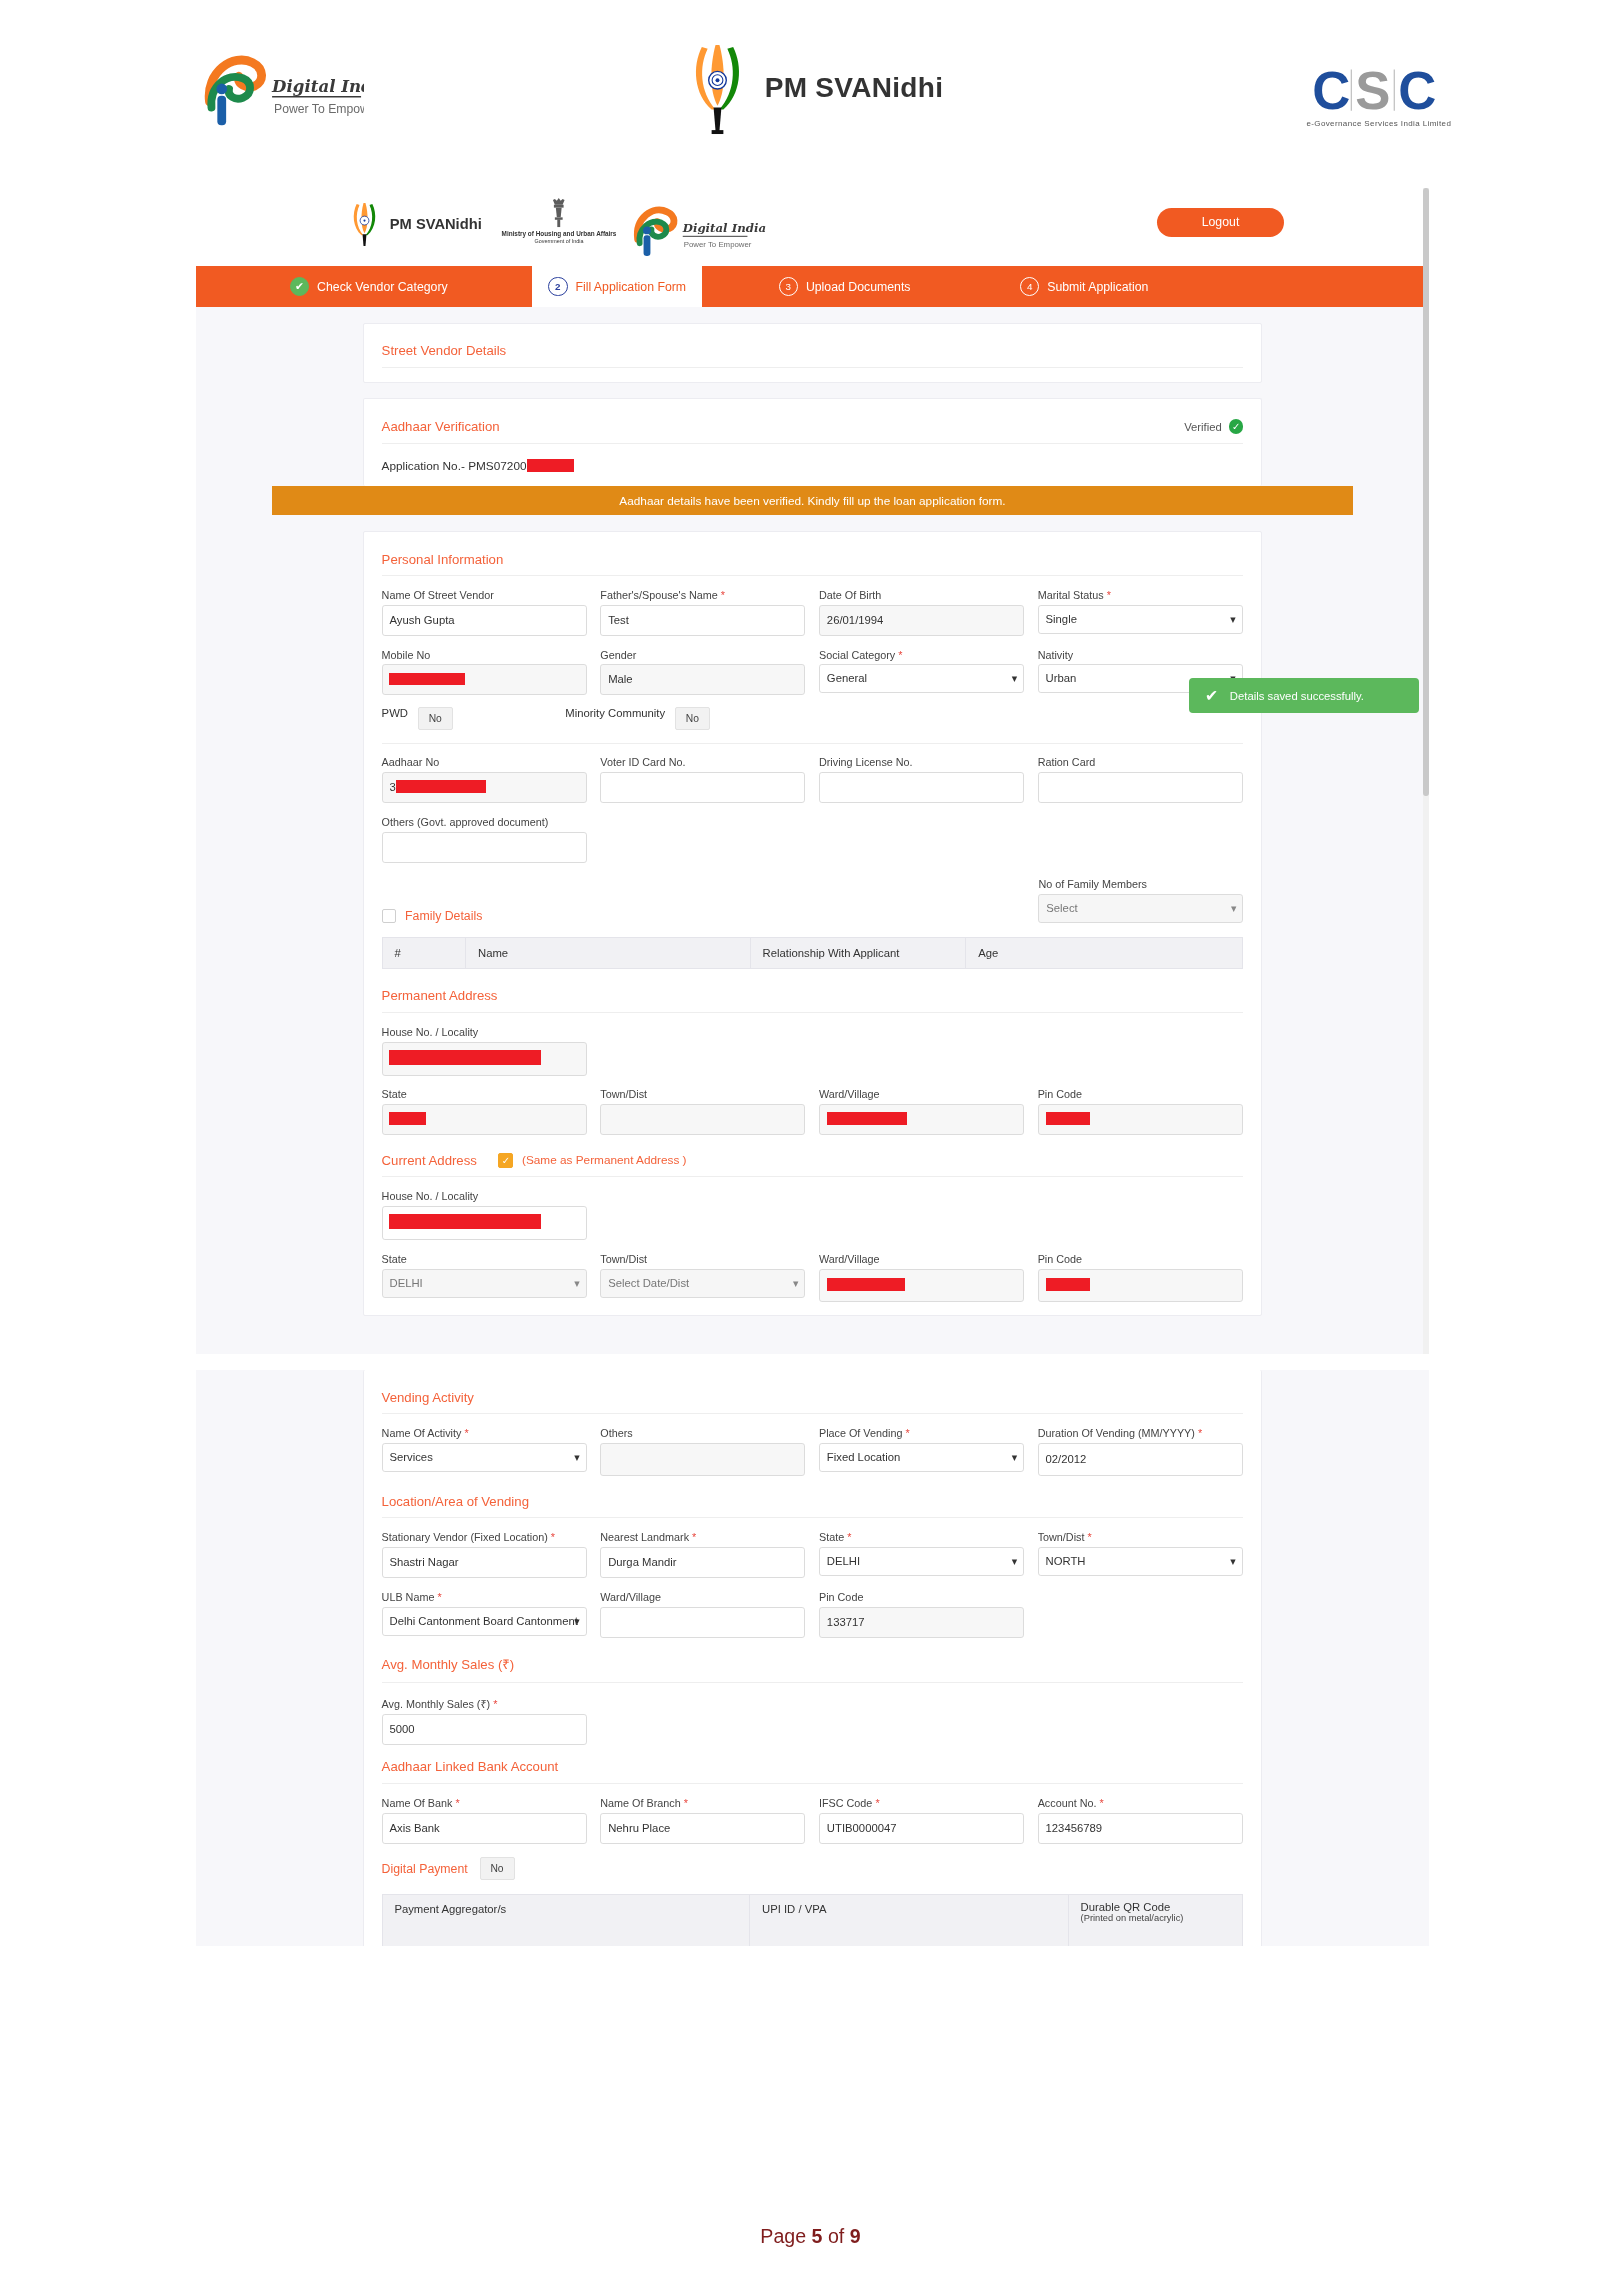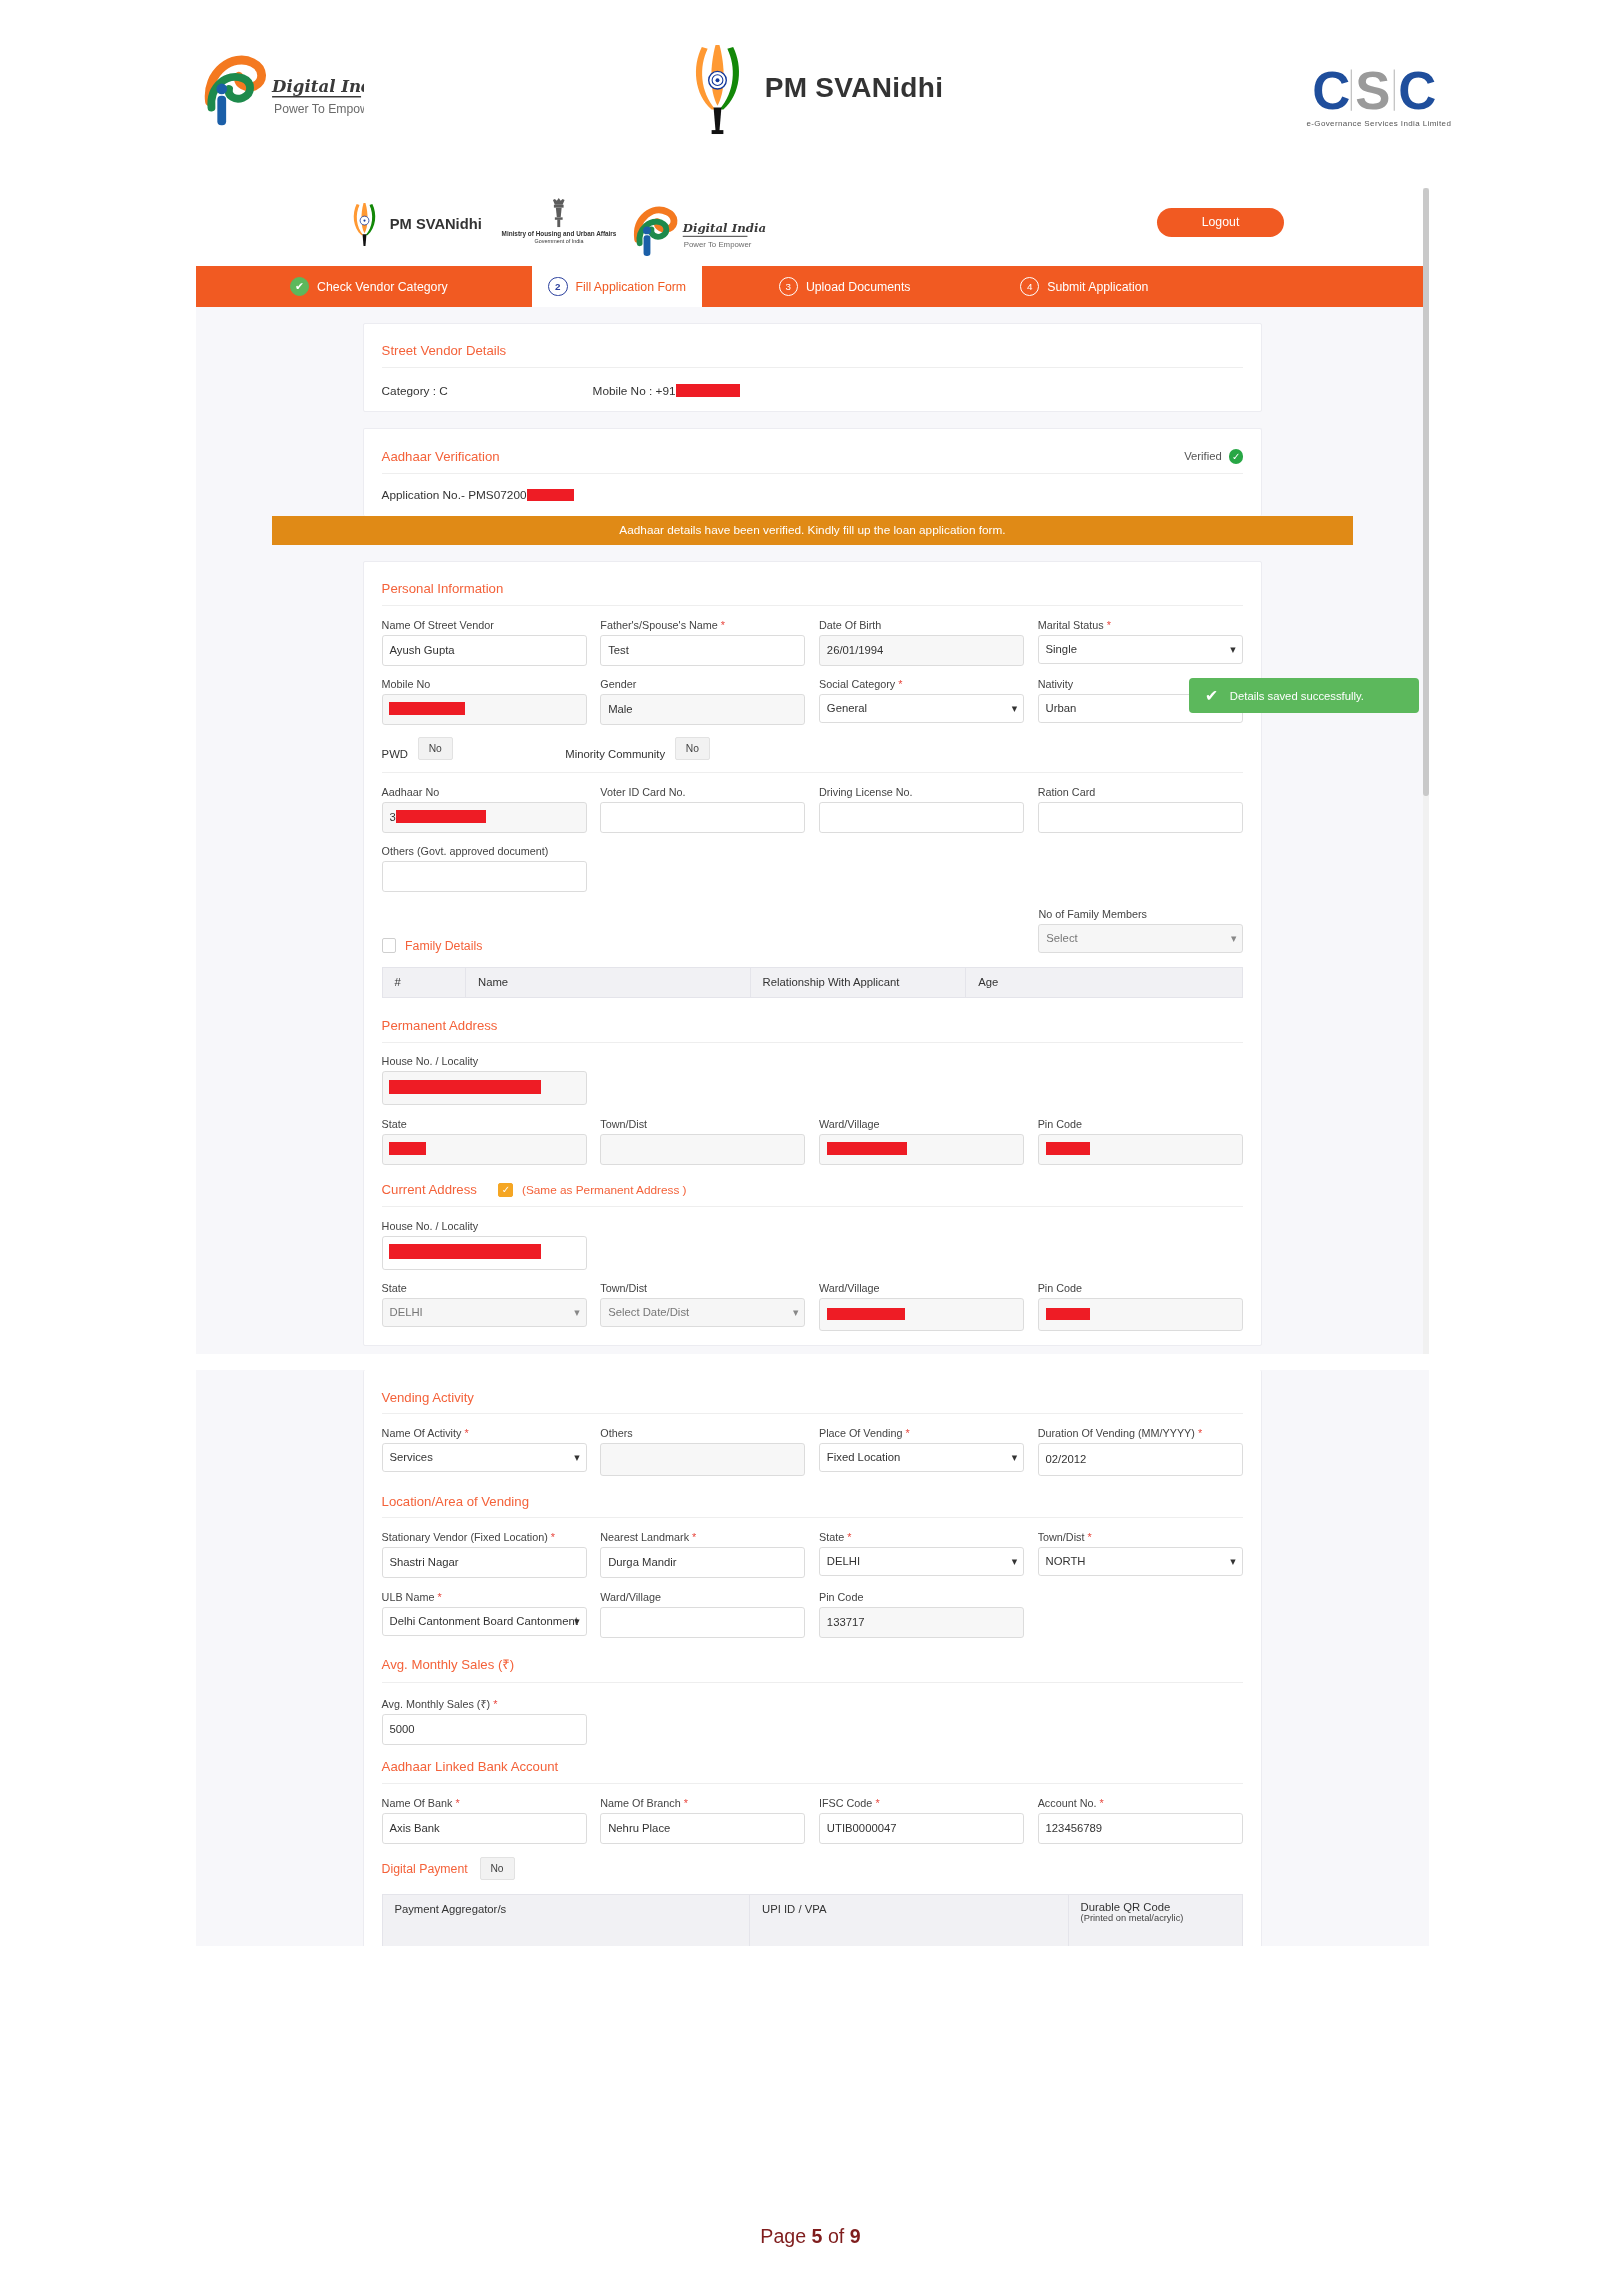--- a/index.html
+++ b/index.html
@@ -73,21 +73,21 @@
     font-size:11.3px;color:#333;padding:0 6.9px;box-sizing:border-box;font-family:inherit;line-height:24.5px;}
   .inp.tall{height:31px;line-height:29px;}
   .inp.grey{background:#f7f7f7;}
   .sel{width:100%;height:29px;border:1px solid #dcdcdc;border-radius:2.9px;background:#fff;font-size:11.3px;color:#333;
     padding:0 19.6px 0 6.9px;box-sizing:border-box;font-family:inherit;line-height:27.4px;position:relative;
     white-space:nowrap;overflow:hidden;}
   .sel.grey{background:#f6f6f6;color:#777;}
   .sel:after{content:"\25BE";position:absolute;right:5.9px;top:0;line-height:27.4px;font-size:10.8px;color:#333;}
   .sel.grey:after{color:#888;}
 
-  .toggle-row{display:flex;align-items:flex-end;padding-top:11.8px;font-size:11.3px;color:#333;gap:9.8px;}
+  .toggle-row{display:flex;align-items:flex-start;padding-top:11.8px;font-size:11.3px;color:#333;gap:9.8px;}
   .toggle-row .sp{width:93px;}
   .tgl{width:33px;height:20.6px;background:#f2f2f2;border:1px solid #e2e2e2;border-radius:2px;
     display:flex;align-items:center;justify-content:center;font-size:10.3px;color:#444;cursor:pointer;}
 
   .divider{border-top:1px solid #eeeeee;margin-top:12.7px;}
 
   .fam-row{display:flex;align-items:flex-end;justify-content:space-between;padding-top:15.7px;}
   .fam-left{display:flex;align-items:center;gap:8.8px;text-align:right;}
   .chk{width:12.7px;height:12.7px;border:1.5px solid #cfcfcf;border-radius:2px;background:#fff;cursor:pointer;}
   .chk.on{background:#f5a623;border-color:#f5a623;color:#fff;font-size:9.8px;display:flex;align-items:center;justify-content:center;}
@@ -213,24 +213,20 @@
     <div class="step">
       <span class="num">4</span>
       <span>Submit Application</span>
     </div>
   </div>
 
   <div class="scroll-area">
 
     <div class="card">
       <div class="sec-title">Street Vendor Details</div>
-      <div class="kv-row">
-        <span class="k1">Category : C</span>
-        <span><span>Mobile No : +91</span><span class="redact" style="width:64px;"></span></span>
-      </div>
     </div>
 
     <div class="card flush">
       <div class="sec-title row">
         <span>Aadhaar Verification</span>
         <span class="verified-wrap">
           <span>Verified</span>
           <span class="tick">✓</span>
         </span>
       </div>

